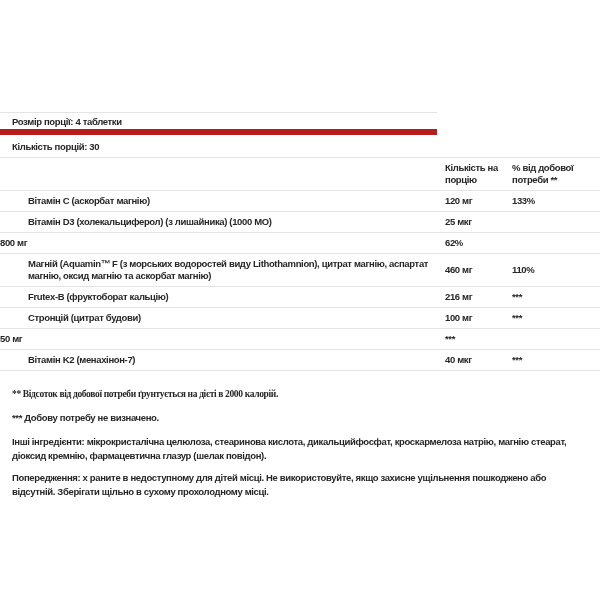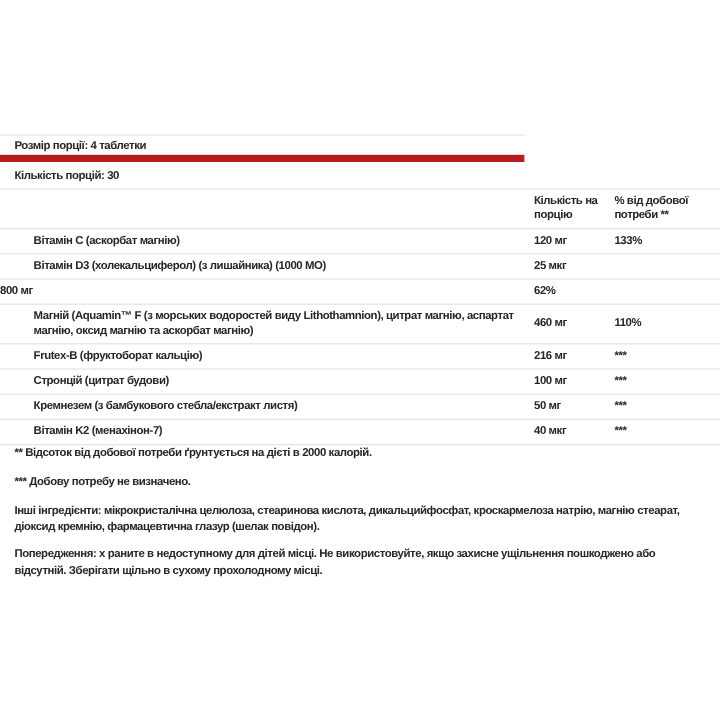--- a/index.html
+++ b/index.html
@@ -49,21 +49,21 @@
     box-sizing: border-box;
   }
   .cell.amount { padding: 4px 2px 4px 0; }
   .cell.dv { padding: 4px 20px 4px 0; }
 
   
   .note, .para {
     margin: 0 12px;
     line-height: 14px;
   }
-  .note.first { margin-top: 0; }
+  .note.first { margin-top: 16px; font-family: Liberation Serif, serif; }
   .note + .note { margin-top: 10px; }
   .para.ingredients { margin-top: 10px; }
   .para.warning { margin-top: 8px; }
 </style>
 </head>
 <body>
 
 <div class="panel">
 
   <div class="serving">
@@ -104,21 +104,20 @@
       <div class="cell name">Frutex-B (фруктоборат кальцію)</div>
       <div class="cell amount">216 мг</div>
       <div class="cell dv">***</div>
     </div>
     <div class="t-row">
       <div class="cell name">Стронцій (цитрат будови)</div>
       <div class="cell amount">100 мг</div>
       <div class="cell dv">***</div>
     </div>
     <div class="t-row">
-      <div class="cell name">Кремнезем (з бамбукового стебла/екстракт листя)</div>
       <div class="cell amount">50 мг</div>
       <div class="cell dv">***</div>
     </div>
     <div class="t-row">
       <div class="cell name">Вітамін K2 (менахінон-7)</div>
       <div class="cell amount">40 мкг</div>
       <div class="cell dv">***</div>
     </div>
   </div>
 

